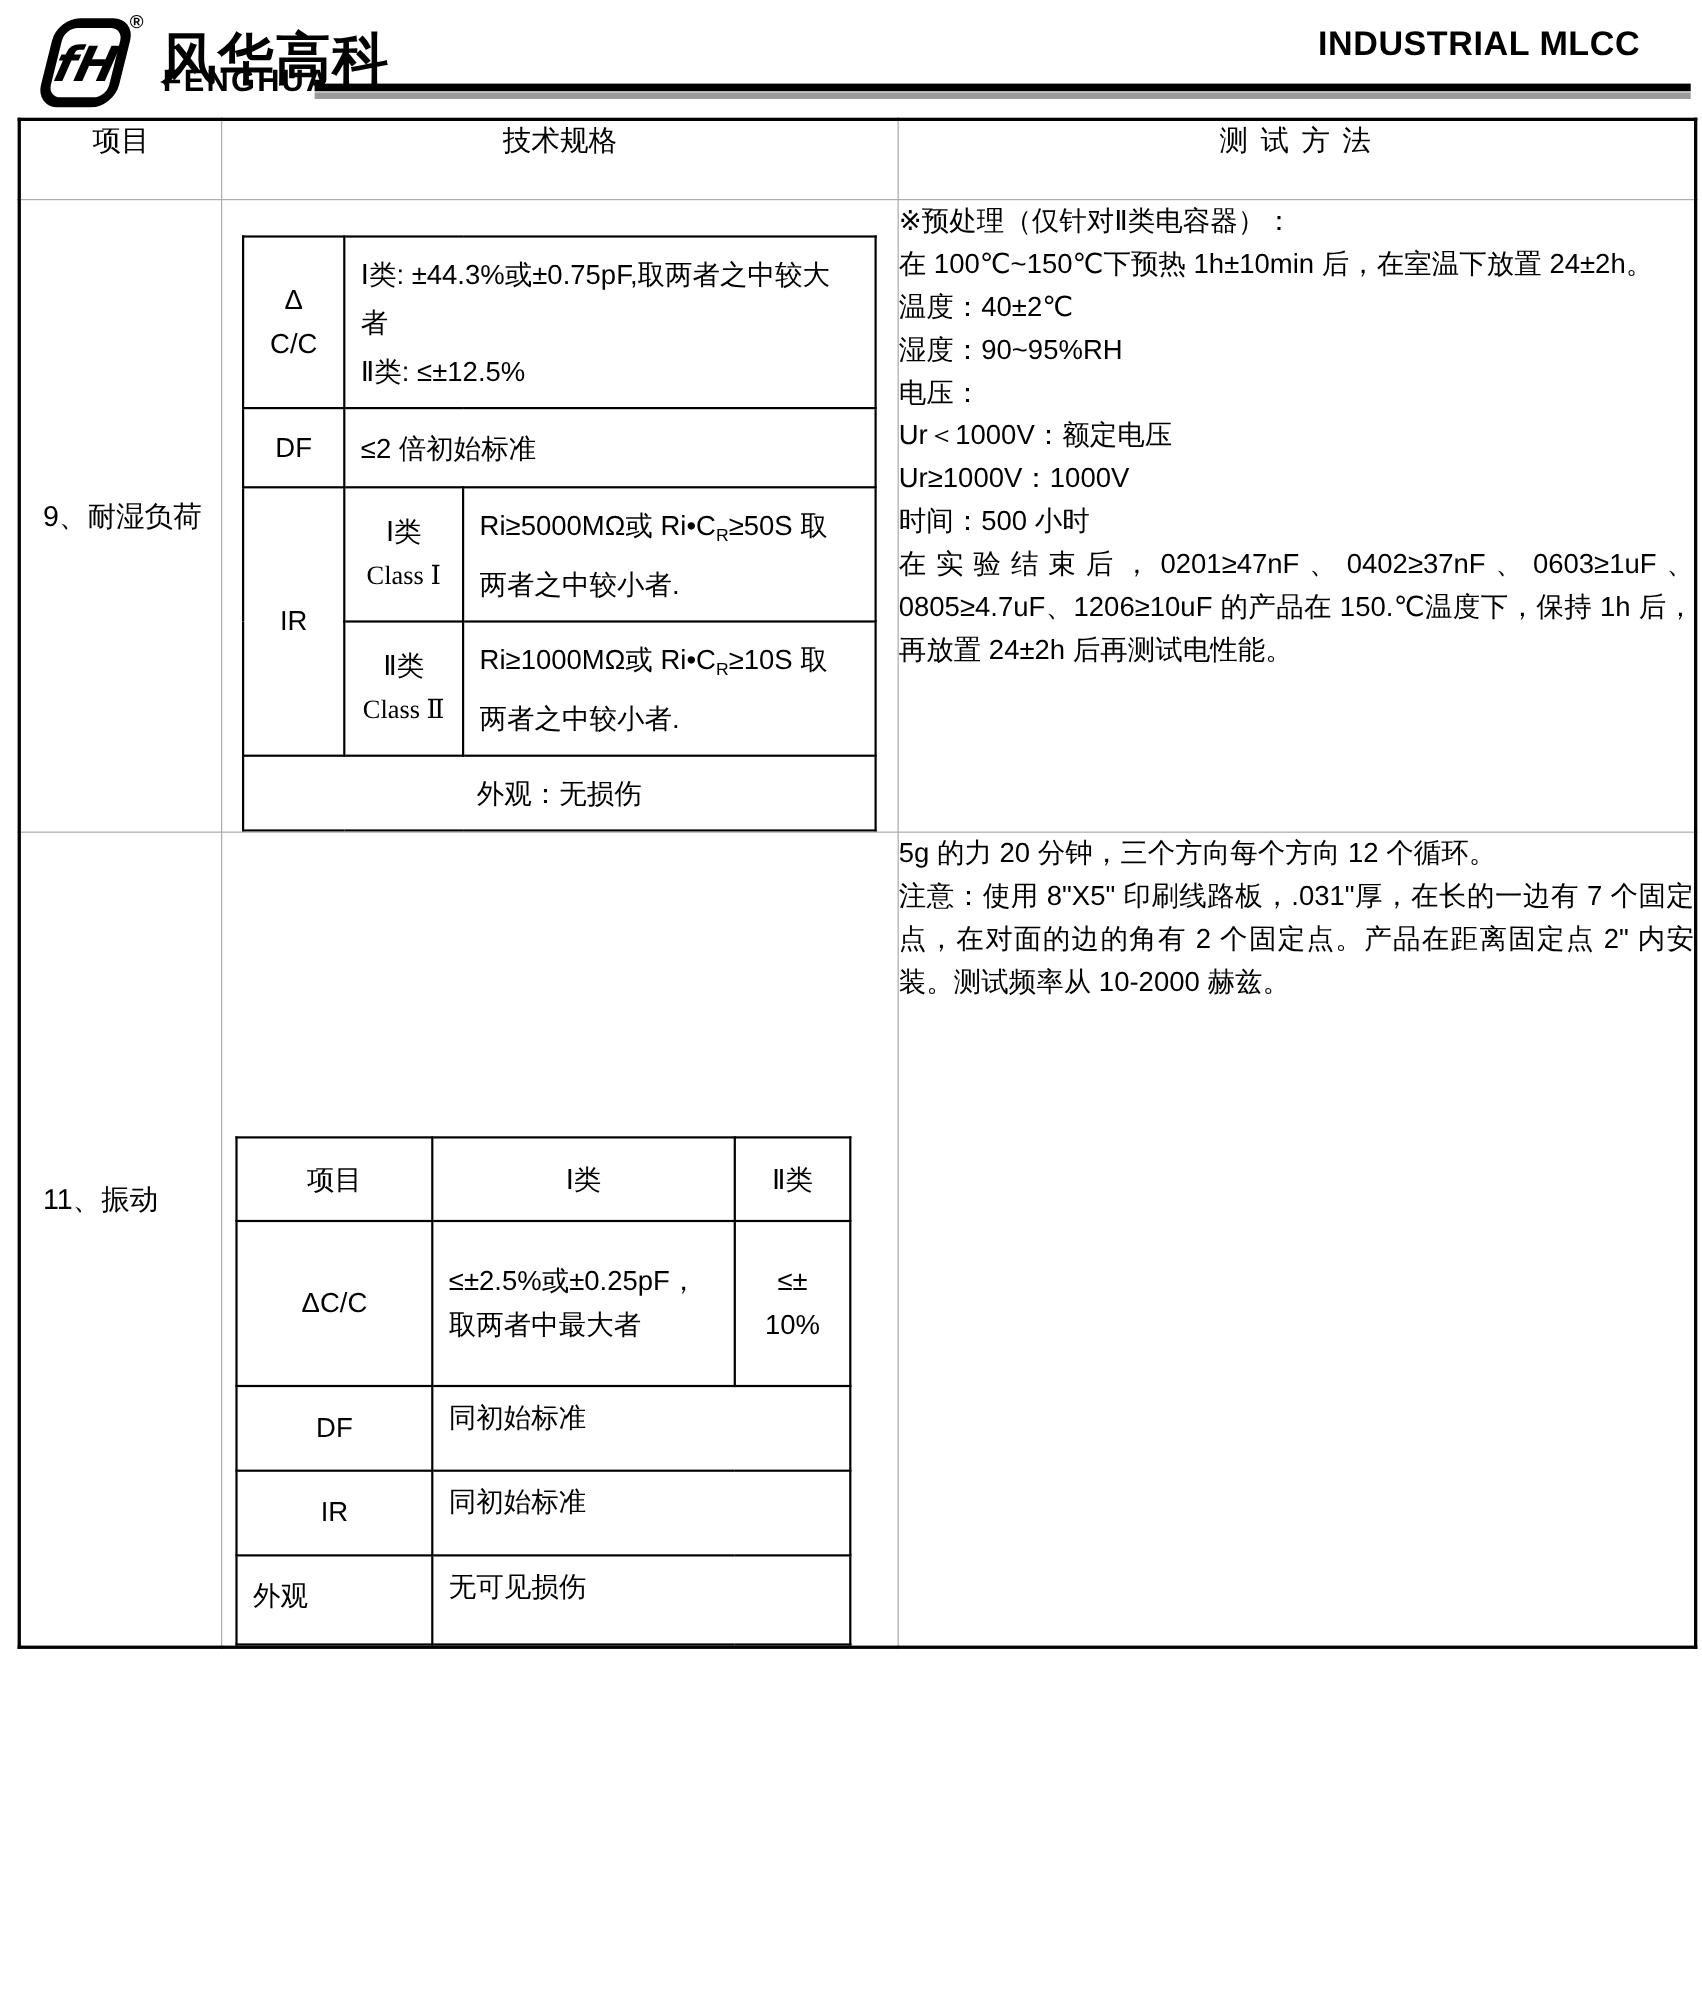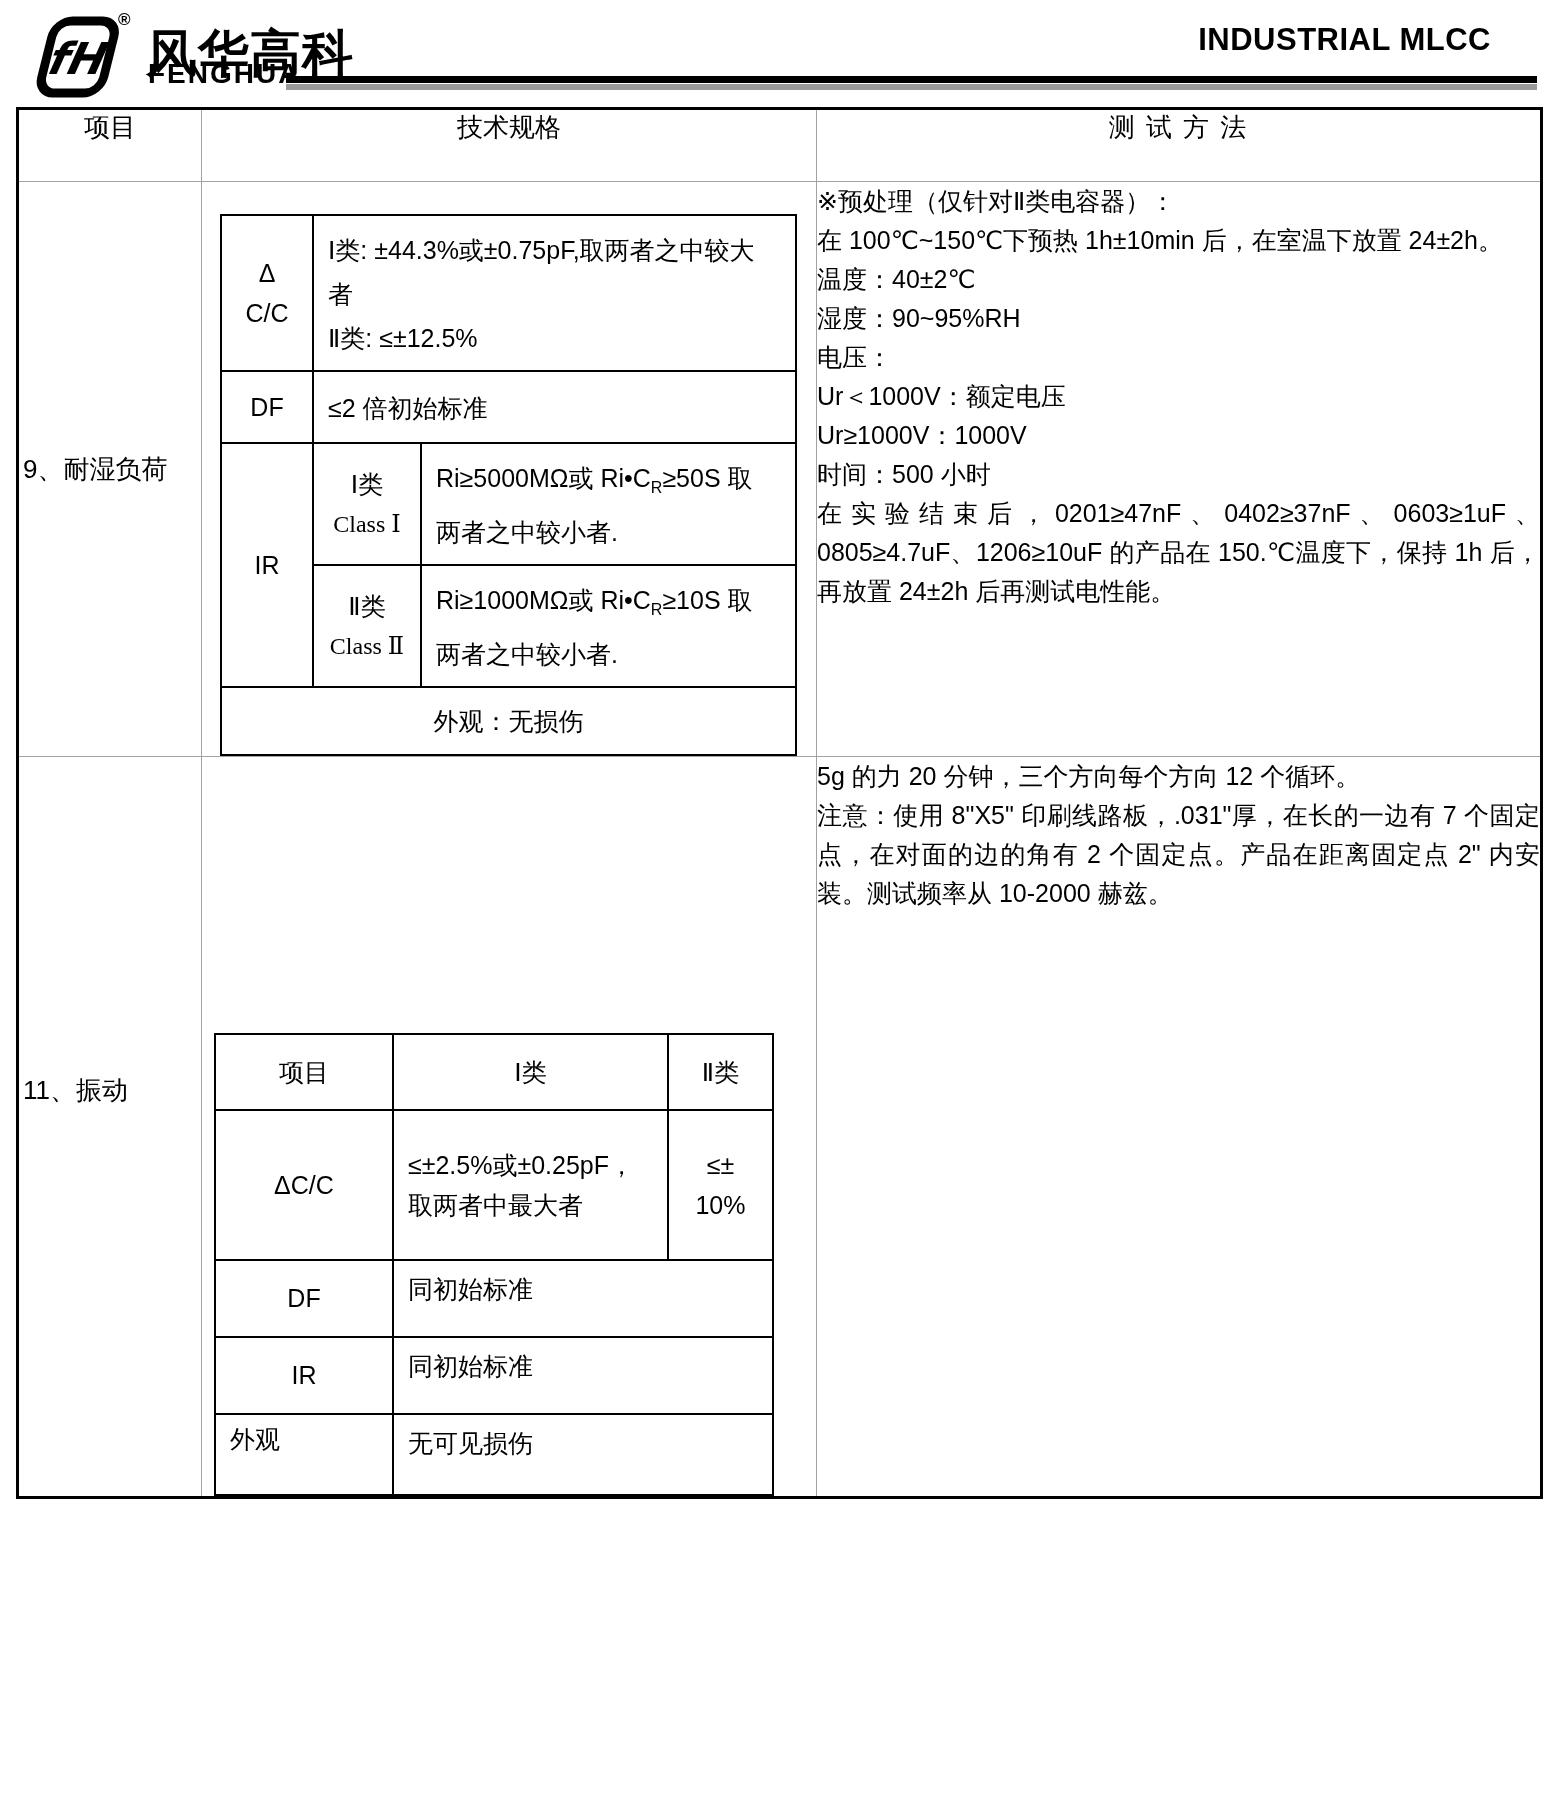--- a/index.html
+++ b/index.html
@@ -26,21 +26,21 @@
     position:absolute;left:16px;top:107px;
     width:1524px;border-collapse:collapse;table-layout:fixed;
     border:3px solid #000;
   }
   table.main > tbody > tr > td{border:1px solid #a3a3a3;padding:0;vertical-align:top;}
   col.c1{width:184px;} col.c2{width:615px;} col.c3{width:725px;}
   tr.head td{height:71px;text-align:center;vertical-align:middle;font-size:26px;}
   td.head-method{letter-spacing:2px;}
 
   td.item-cell{font-size:26px;}
-  .item-inner{padding-left:4px;}
+  .item-inner{padding-left:20px;}
   tr.row9 td.item-cell{vertical-align:middle;}
   tr.row11 td.item-cell .item-inner{padding-top:316px;}
 
   
   table.inner{border-collapse:collapse;table-layout:fixed;border:2px solid #000;font-size:25px;}
   table.inner td{border:2px solid #000;}
 
   table.inner9{margin:32px 0 0 18px;width:575px;}
   .i9a{width:92px;} .i9b{width:108px;} .i9c{width:375px;}
   table.inner9 td.lab{text-align:center;vertical-align:middle;line-height:40px;}
@@ -60,21 +60,21 @@
   table.inner11 tr.r-head{height:76px;}
   table.inner11 tr.r-head td{text-align:center;}
   table.inner11 tr.r-dcc{height:150px;}
   table.inner11 td.lab{text-align:center;}
   table.inner11 td.val{vertical-align:top;text-align:left;padding:8px 14px 0 14px;line-height:40px;}
   table.inner11 td.c1cell{padding:8px 14px;line-height:40px;text-align:left;}
   table.inner11 td.c2cell{text-align:center;line-height:40px;}
   table.inner11 tr.r-df{height:77px;}
   table.inner11 tr.r-ir{height:77px;}
   table.inner11 tr.r-app{height:81px;}
-  table.inner11 td.lab-left{text-align:left;vertical-align:top;padding:8px 0 0 14px;}
+  table.inner11 td.lab-left{text-align:left;vertical-align:top;padding:19px 0 0 14px;}
 
   
   td.method-cell{font-size:25px;}
   .m9{padding:98px 18px 0 16px;}
   .m11{padding:268px 18px 0 16px;}
   .mline{line-height:39px;}
   .mpara{line-height:39px;text-align:justify;}
   .m11 .mpara{margin-top:0;}
 </style>
 </head>

